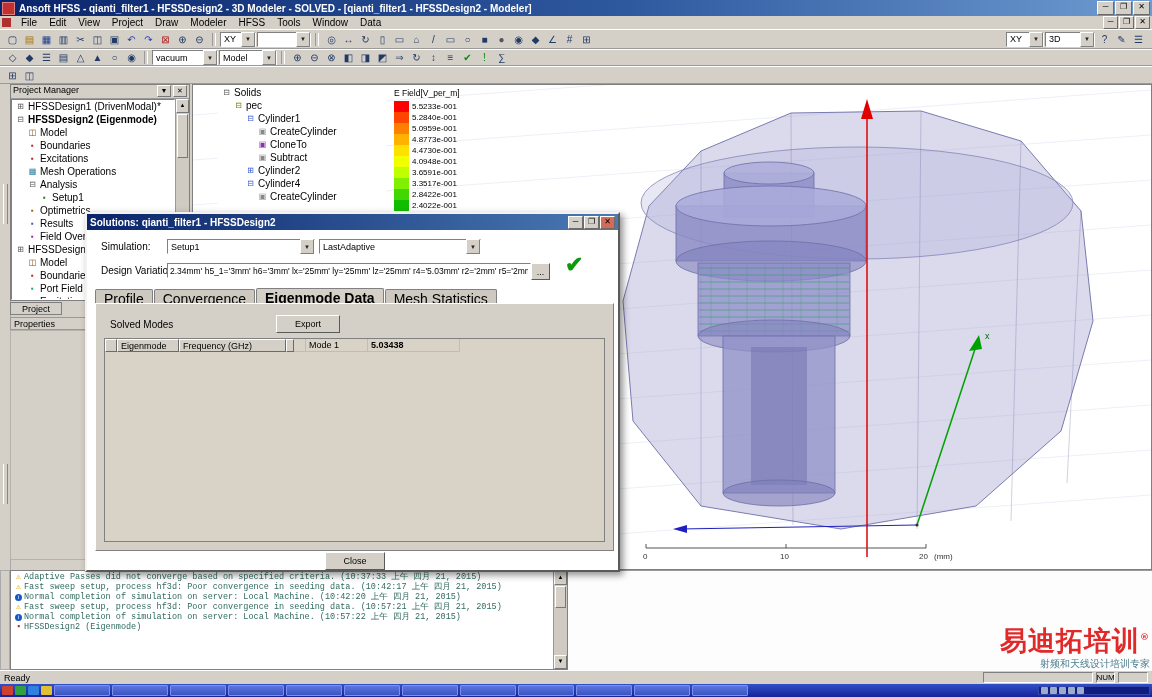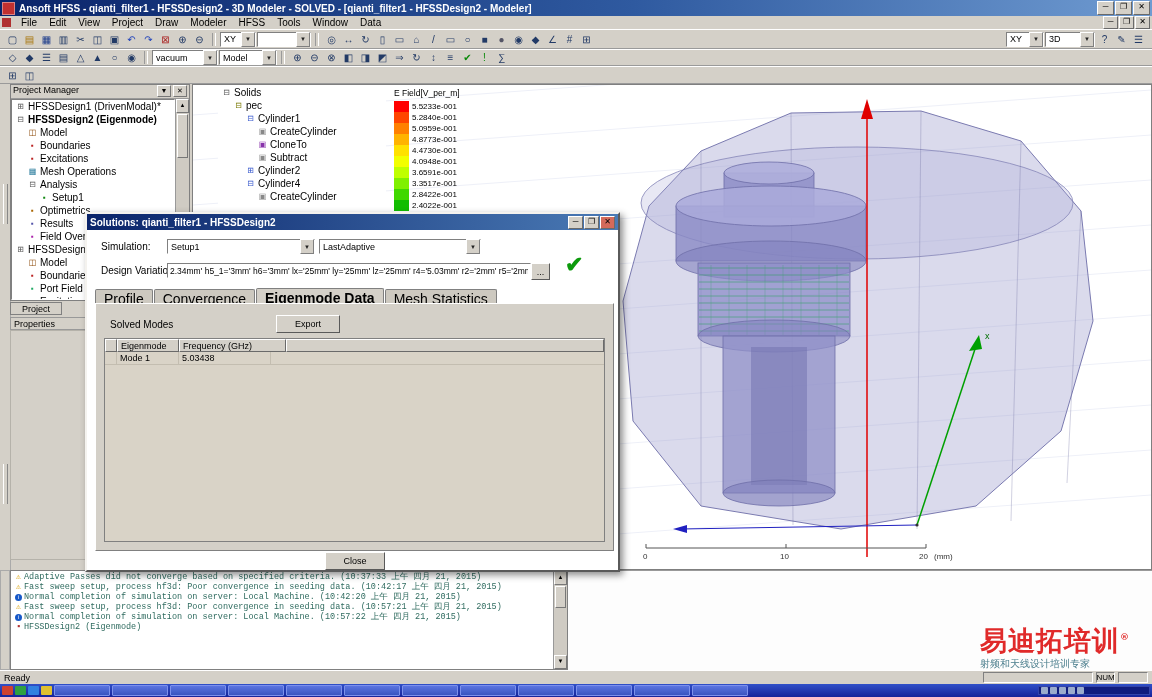--- a/index.html
+++ b/index.html
@@ -93,29 +93,29 @@
   .dlg-btn{position:absolute;background:#d4d0c8;border:1px solid;border-color:#fff #5a5a5a #5a5a5a #fff;
     font-size:9px;display:flex;align-items:center;justify-content:center;}
   .check{position:absolute;color:#0c9a0c;font-size:22px;font-weight:bold;line-height:22px;}
   .dlg-tabs{position:absolute;left:8px;top:75px;display:flex;font-size:14px;}
   .dlg-tab{padding:1px 8px 2px;border:1px solid #808080;border-bottom:none;margin-right:1px;background:#cdc9c0;
     border-top-left-radius:2px;border-top-right-radius:2px;}
   .dlg-tab.active{background:#d4d0c8;font-weight:bold;position:relative;top:-1px;padding-bottom:3px;}
   .dlg-content{position:absolute;left:8px;top:89px;width:517px;height:246px;
     border:1px solid;border-color:#fff #808080 #808080 #fff;background:#d4d0c8;}
   .sol-table{position:absolute;left:8px;top:34px;right:8px;bottom:8px;background:#d9d3c7;
-    border:1px solid #808080;display:flex;flex-direction:column;font-size:9px;}
+    border:1px solid #808080;display:flex;font-size:9px;}
   .sol-head{display:flex;height:13px;flex:none;}
   .sol-hcell{background:#d4d0c8;border:1px solid;border-color:#fff #6a6a6a #6a6a6a #fff;
     padding:0 3px;box-sizing:border-box;display:flex;align-items:center;}
   .cg{width:12px;}.c0{width:62px;}.c1{width:107px;}.cf{flex:1;}
   .sol-row{display:flex;height:12px;align-items:stretch;border-bottom:1px solid #c3bdb0;flex:none;}
   .sol-row .g{width:12px;border-right:1px solid #c3bdb0;box-sizing:border-box;}
   .sol-row .m{width:62px;padding-left:3px;border-right:1px solid #c3bdb0;display:flex;align-items:center;box-sizing:border-box;}
-  .sol-row .f{width:92px;padding-left:3px;display:flex;align-items:center;border-right:1px solid #c3bdb0;box-sizing:border-box;}
+  .sol-row .f{width:92px;padding-left:3px;display:flex;align-items:center;border-right:1px solid #c3bdb0;box-sizing:border-box;font-weight:bold;}
 
   
   .msg-strip{left:0;top:570px;width:10px;height:100px;background:#d4d0c8;border:1px solid #aaa;box-sizing:border-box;}
   .messages{left:10px;top:570px;width:558px;height:100px;background:#fff;border:1px solid #808080;
     box-sizing:border-box;overflow:hidden;display:flex;}
   .msg-list{flex:1;font-family:"Liberation Mono",monospace;font-size:8.5px;color:#2f6b5f;padding:1px 2px;min-width:0;}
   .msg-row{display:flex;line-height:10px;}
   .msg-icon{flex:none;width:11px;text-align:center;}
   .msg-icon.warn::before{content:"⚠";color:#d99f00;font-size:8px;}
   .msg-icon.info::before{content:"i";display:inline-block;width:7px;height:7px;border-radius:50%;
@@ -130,21 +130,21 @@
   .sb-cell{border:1px solid;border-color:#808080 #fff #fff #808080;height:11px;display:flex;align-items:center;
     padding:0 6px;margin-left:3px;font-size:8px;box-sizing:border-box;}
   .taskbar{left:0;top:684px;width:1152px;height:13px;background:linear-gradient(#3050c8,#16239a);
     display:flex;align-items:center;gap:2px;padding:0 2px;box-sizing:border-box;z-index:90;}
   .tk-ico{width:11px;height:9px;border-radius:1px;flex:none;}
   .tk-btn{width:54px;height:9px;background:linear-gradient(#5a74e0,#3a54c0);border:1px solid #7c90ec;
     border-radius:1px;flex:none;}
   .tk-tray{margin-left:auto;width:112px;height:9px;background:#101c7e;border:1px solid #3344aa;
     display:flex;gap:2px;align-items:center;padding:0 2px;box-sizing:border-box;}
   .tk-dot{width:7px;height:7px;background:#9aabcc;border-radius:1px;flex:none;}
-  .watermark{left:980px;top:622px;width:170px;z-index:99;text-align:left;pointer-events:none;}
+  .watermark{left:980px;top:622px;width:170px;z-index:99;text-align:right;pointer-events:none;}
   .wm1{font-size:27px;font-weight:bold;color:#e02a2a;letter-spacing:1px;text-shadow:1px 1px 0 rgba(255,255,255,.8);
     font-family:"DejaVu Sans",sans-serif;line-height:30px;}
   .wm1 sup{font-size:9px;}
   .wm2{font-size:10px;color:#4a7d8c;margin-top:1px;font-family:"DejaVu Sans",sans-serif;}
 </style>
 </head>
 <body>
 
 <div id="app">
 

